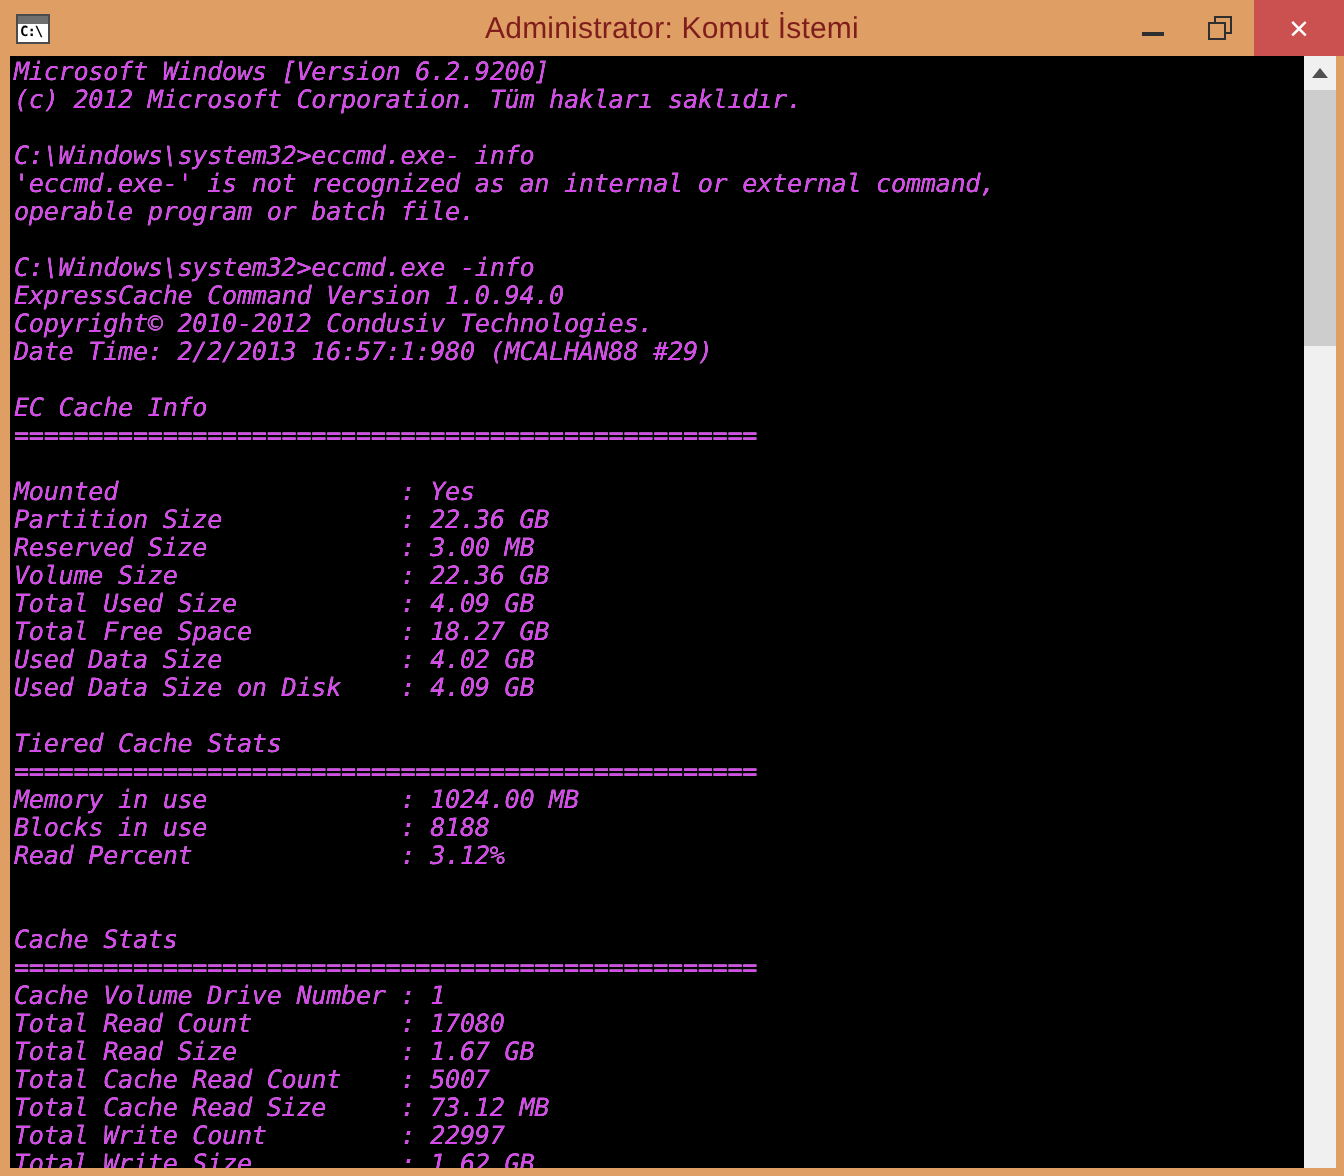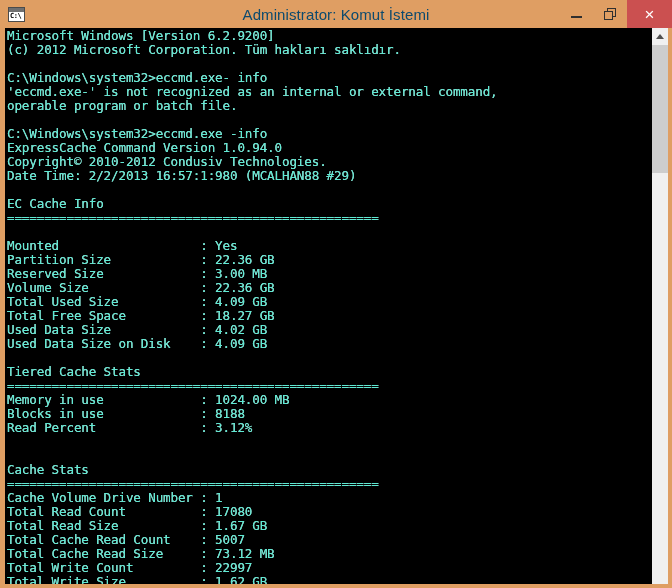--- a/index.html
+++ b/index.html
@@ -59,21 +59,21 @@
     letter-spacing: -0.5px;
     font-weight: bold;
   }
   #title-text {
     position: absolute;
     left: 0;
     right: 0;
     text-align: center;
     font-family: "Liberation Sans", sans-serif;
     font-size: 15px;
-    color: #0c4a6e;
+    color: #7f1d1d;
     letter-spacing: 0.1px;
     pointer-events: none;
   }
   #window-controls {
     position: absolute;
     right: 0;
     top: 0;
     height: 28px;
     display: flex;
     align-items: stretch;
@@ -134,30 +134,31 @@
   }
   #console-inner {
     position: relative;
     width: 663px;
     height: 556px;
     background: #000000;
     display: flex;
   }
   #console-text {
     flex: 1 1 auto;
-    color: #5eead4;
+    color: #d946ef;
     font-family: "DejaVu Sans Mono", monospace;
     font-size: 12.6px;
     line-height: 14px;
     white-space: pre;
     overflow: hidden;
     padding-left: 2px;
     padding-top: 1px;
     letter-spacing: -0.15px;
     text-shadow: 0 0 0 #c8c8c8;
+    font-style: italic;
   }
   #console-text .line {
     height: 14px;
     white-space: pre;
   }
 
   
   #scrollbar {
     flex: none;
     width: 17px;

